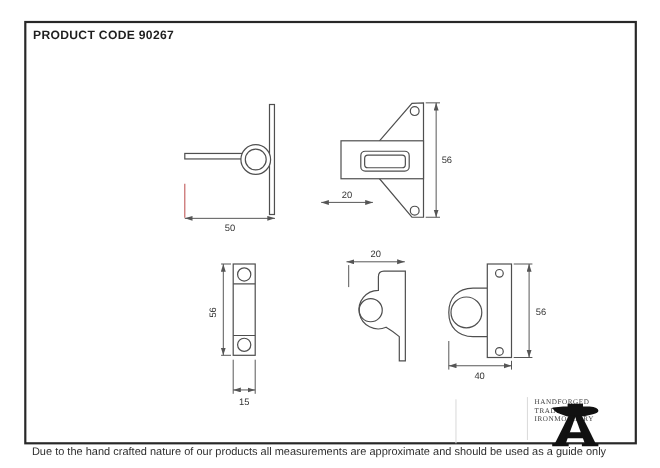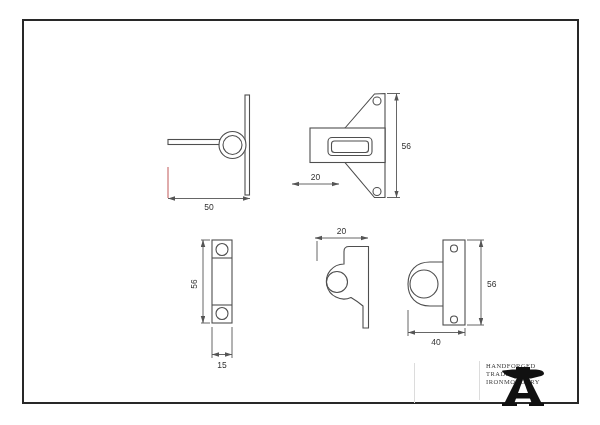--- a/index.html
+++ b/index.html
@@ -29,20 +29,21 @@
   .artifact-a{left:414px;top:363px;height:40px;}
   .artifact-b{left:479px;top:361px;height:39px;}
 </style>
 </head>
 <body>
 
 <div class="sheet">
 
   <div class="border-frame"></div>
 
+  <span class="product-title">PRODUCT CODE 90267</span>
 
   <svg class="drawing-canvas" width="600" height="425" viewBox="0 0 600 425" xmlns="http://www.w3.org/2000/svg">
     <defs>
       <marker id="arr" markerUnits="userSpaceOnUse" markerWidth="8" markerHeight="6" refX="7" refY="2.25" orient="auto-start-reverse">
         <path d="M0,0 L7,2.25 L0,4.5 Z" fill="#555555"></path>
       </marker>
     </defs>
 
     <g stroke="#4f4f4f" stroke-width="1.1" fill="none">
       <rect x="245" y="95" width="4.5" height="100" fill="#ffffff"></rect>
@@ -136,14 +137,15 @@
         <path d="M3,6 Q1,5 3,4.5 L12,3.5 L36,3.5 Q44,4 44,7.5 Q44,9.5 39,10.5 L31,12.5 L15,12.5 L7,9.5 Q4,8 3,6 Z"></path>
         <path d="M17,12 L23.5,12 L14,38 L4,38 Z"></path>
         <path d="M22.5,12 L29,12 L42,38 L32,38 Z"></path>
         <path d="M15.5,27 L30.5,27 L32.5,32.5 L13.5,32.5 Z"></path>
         <path d="M2,37 L17,37 L17,40 L2,40 Z"></path>
         <path d="M29,37 L44,37 L44,40 L29,40 Z"></path>
       </g>
     </svg>
   </div>
 
+  <div class="disclaimer">Due to the hand crafted nature of our products all measurements are approximate and should be used as a guide only</div>
 
 </div>
 
 </body></html>

